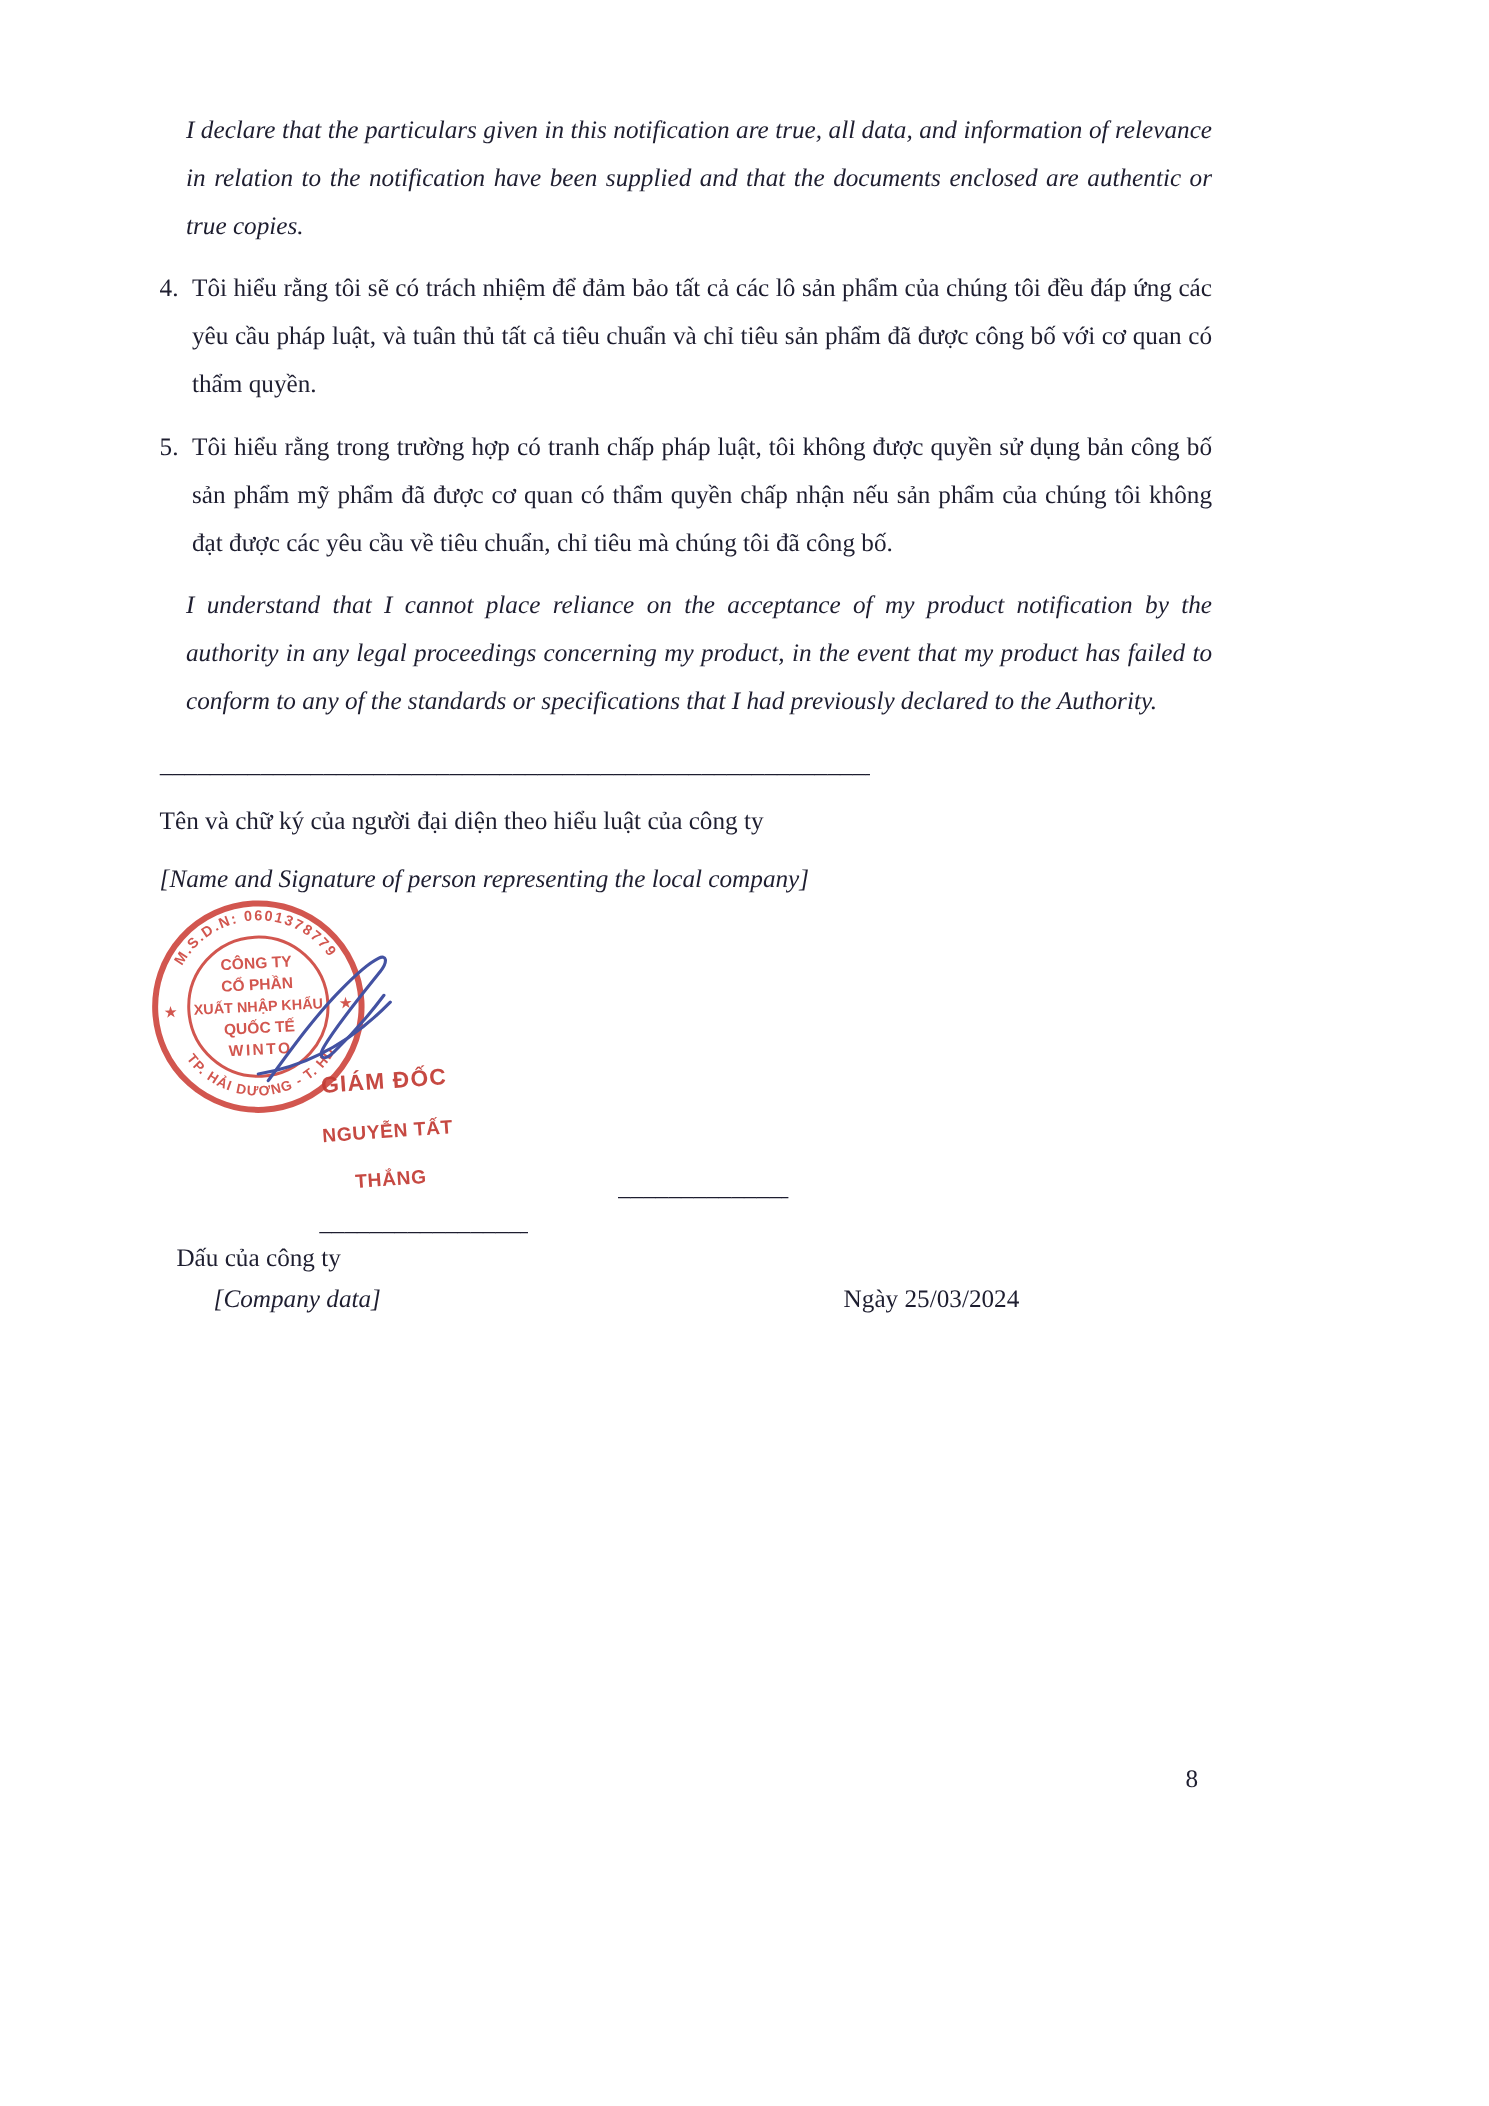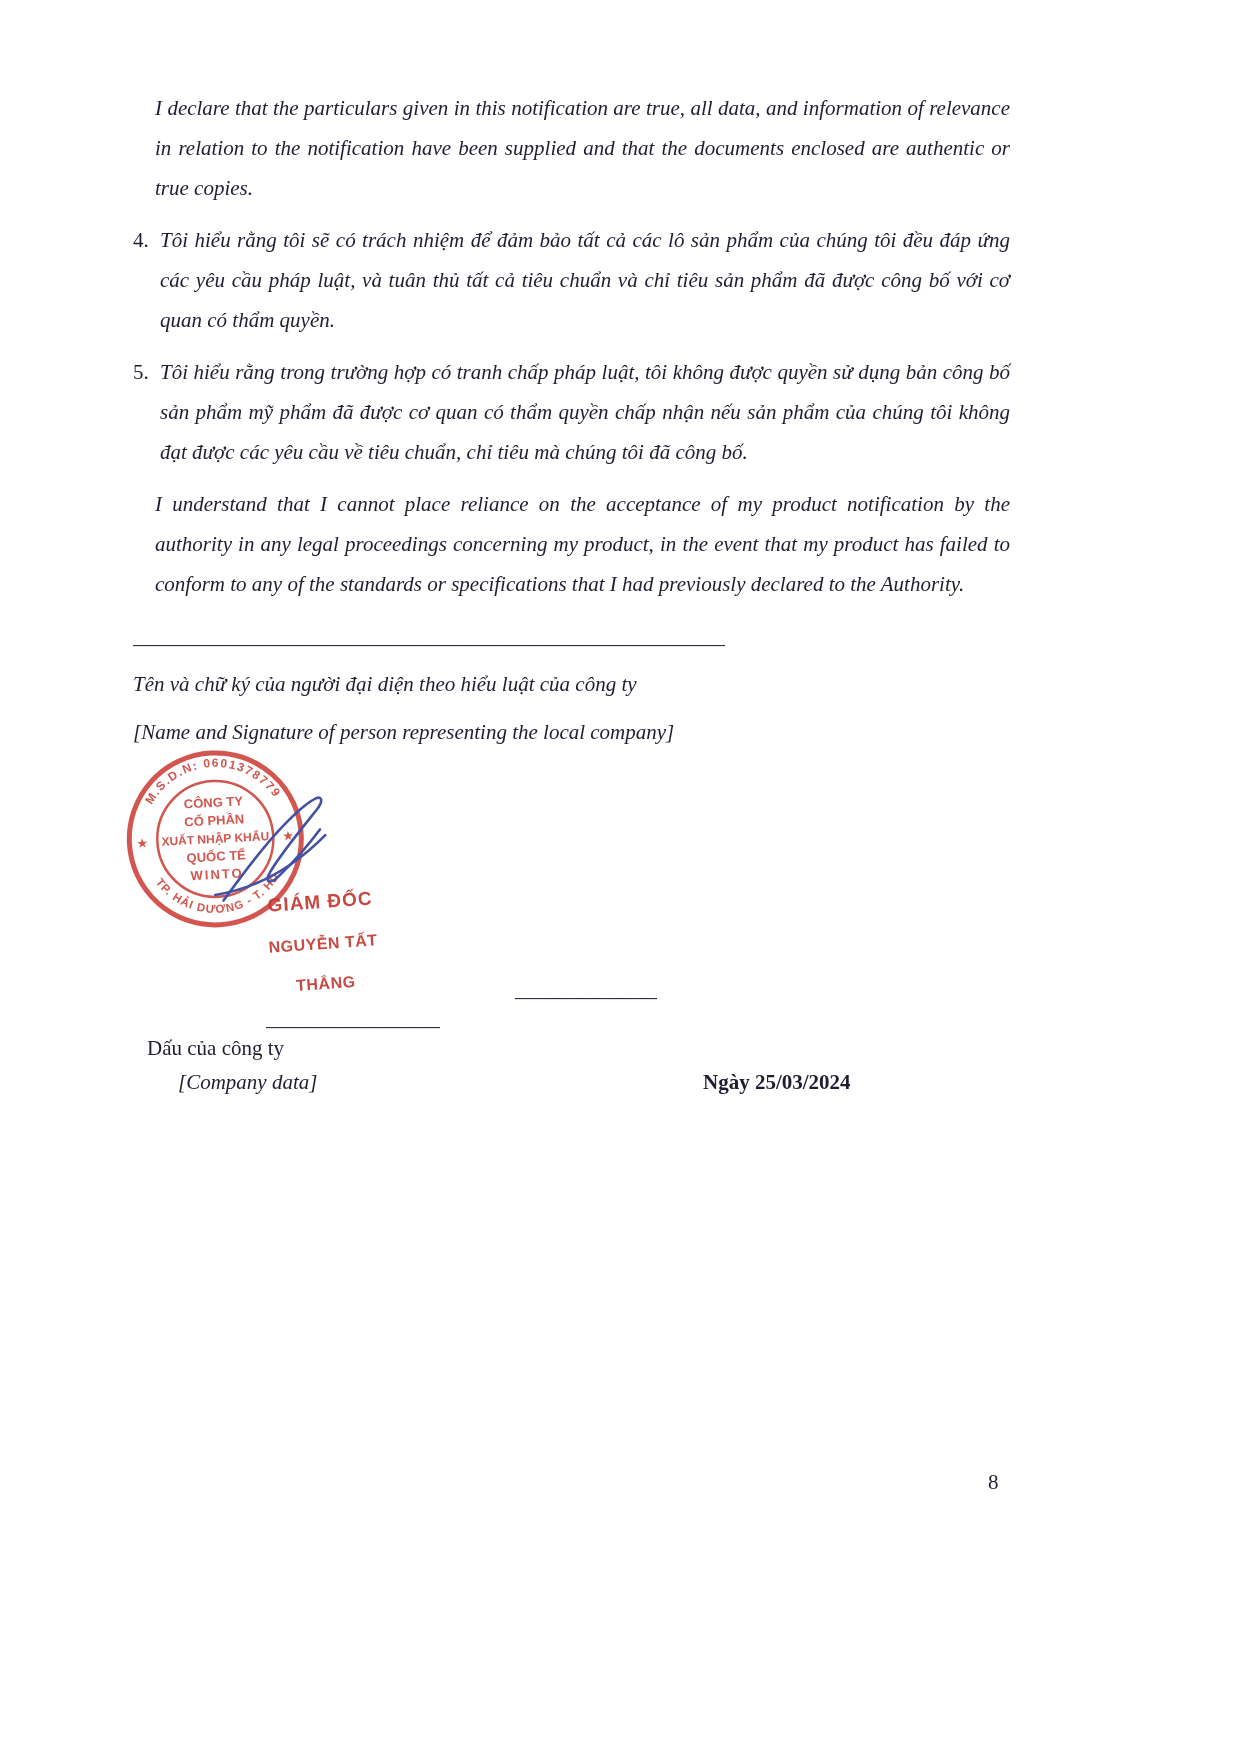--- a/index.html
+++ b/index.html
@@ -8,21 +8,21 @@
     width: 1241px;
     height: 1755px;
     background: #ffffff;
     font-family: "Liberation Serif", "DejaVu Serif", serif;
     color: #1e1e30;
     font-size: 21px;
     line-height: 40px;
     overflow: hidden;
   }
   .content { padding: 88px 231px 0 133px; }
-  p { margin: 0 0 12px 0; font-style: italic; }
+  p { margin: 0 0 12px 0; }
   .en { font-style: italic; margin-left: 22px; text-align: justify; }
   .item { display: flex; margin-bottom: 12px; }
   .item .num { flex: 0 0 27px; }
   .item .vi { flex: 1; text-align: justify; margin: 0; }
   .divider { margin: 10px 0 0 0; width: 592px; overflow: hidden; white-space: nowrap; }
   .label-vi { margin: 8px 0 0 0; }
   .label-en { font-style: italic; margin: 8px 0 0 0; }
 
   .sig-block { position: relative; height: 355px; }
   .stamp-svg { position: absolute; left: -12px; top: -16px; transform: rotate(-3deg); opacity: .93; }
@@ -40,21 +40,21 @@
     transform: rotate(-4deg); opacity: .92;
   }
   .director .d1 { font-size: 19px; letter-spacing: 1px; }
   .director .d2 { font-size: 16px; letter-spacing: .5px; margin-top: 2px; }
 
   .uline { position: absolute; overflow: hidden; white-space: nowrap; }
   .uline-right { left: 382px; top: 217px; width: 142px; }
   .uline-left  { left: 133px; top: 246px; width: 174px; }
   .stamp-label-vi { position: absolute; left: 14px; top: 276px; }
   .stamp-label-en { position: absolute; left: 45px; top: 310px; font-style: italic; }
-  .date { position: absolute; left: 570px; top: 310px; font-weight: bold; }
+  .date { position: absolute; left: 570px; top: 310px; }
   .page-number { position: absolute; left: 988px; top: 1462px; }
 </style>
 </head>
 <body>
 
 <div class="page">
   <div class="content">
 
     <p class="en">I declare that the particulars given in this notification are true, all data, and information of relevance in relation to the notification have been supplied and that the documents enclosed are authentic or true copies.</p>
 

